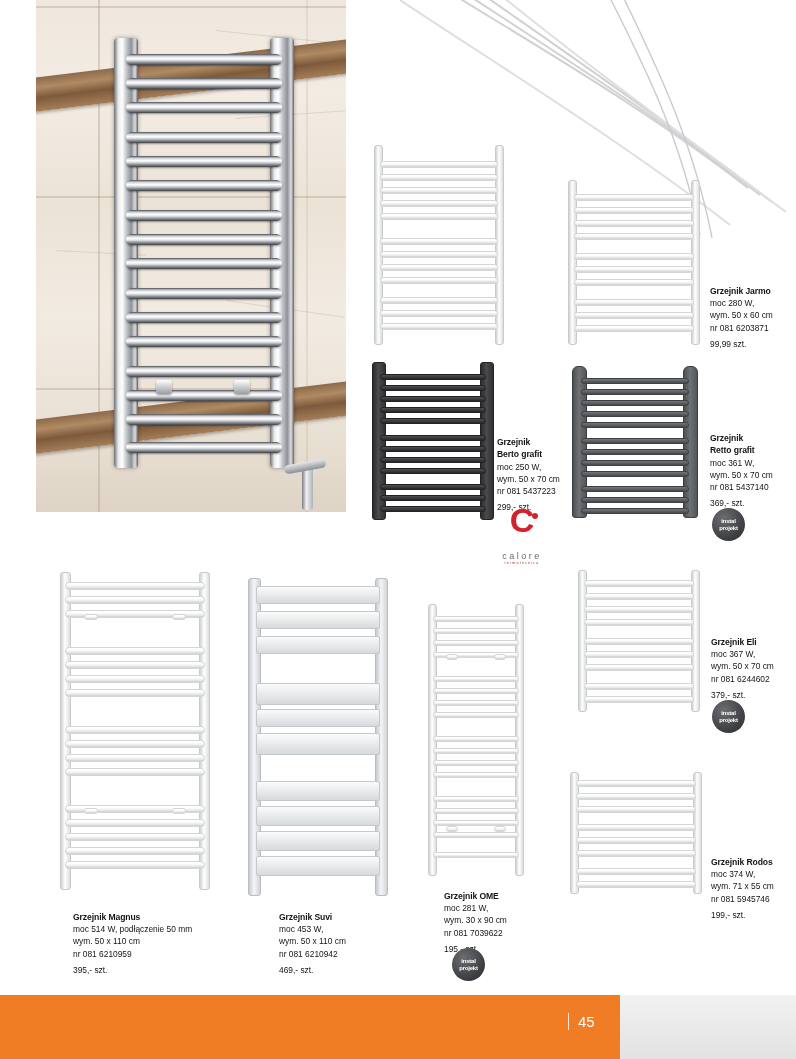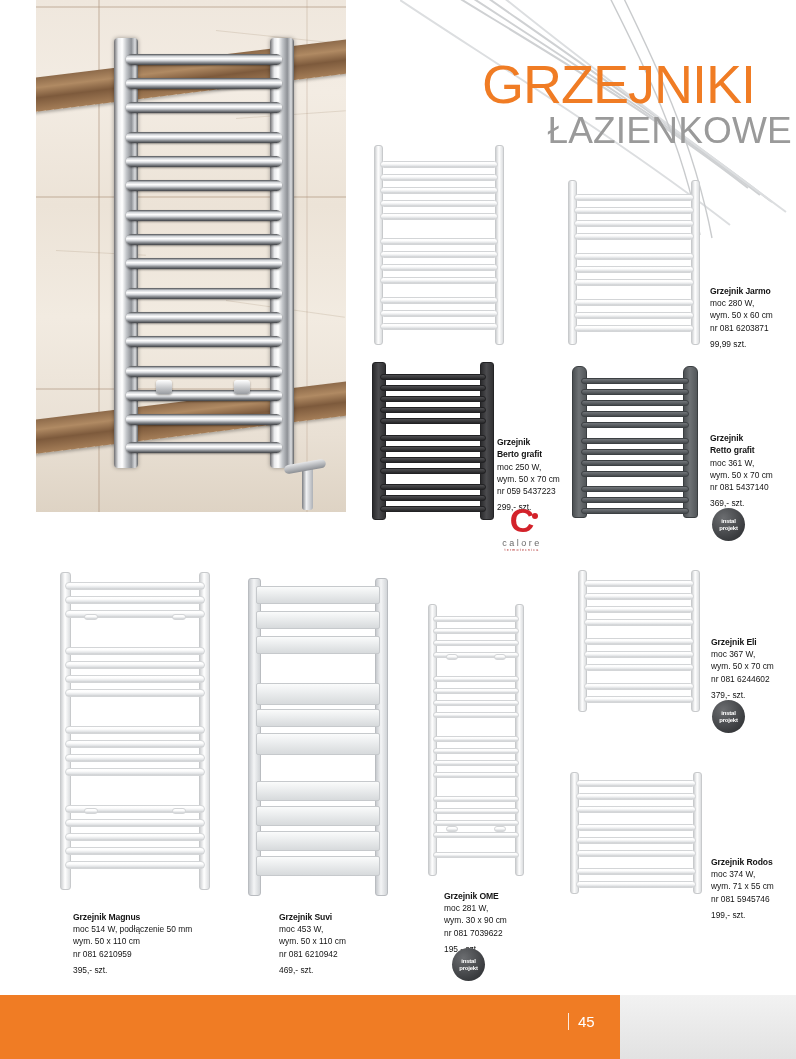--- a/index.html
+++ b/index.html
@@ -120,21 +120,21 @@
     display:flex; flex-direction:column; align-items:center; justify-content:center;
     text-align:center; letter-spacing:-.2px;
   }
 
   .calore { position:absolute; width:64px; height:58px; text-align:center; }
   .calore .c {
     font-size: 34px; color:#d3222a; font-weight:bold; line-height:.9;
     font-family:"Liberation Sans", sans-serif; position:relative; display:inline-block;
   }
   .calore .dot { position:absolute; right:-4px; top:2px; width:6px; height:6px; background:#d3222a; border-radius:50%; }
-  .calore .wm { font-size:9px; color:#6a6a6a; letter-spacing:2.5px; margin-top:2px; }
+  .calore .wm { font-size:9px; color:#6a6a6a; letter-spacing:2.5px; margin-top:15px; }
   .calore .sub { font-size:3.6px; color:#b02a2a; letter-spacing:1.2px; }
 
   
   .footer { position:absolute; left:0; bottom:0; width:796px; height:64px; }
   .footer-orange { position:absolute; left:0; top:0; width:620px; height:64px; background:#F07C24; }
   .footer-right {
     position:absolute; left:620px; top:0; width:176px; height:64px;
     background: linear-gradient(180deg,#f2f2f2, #e2e2e2);
   }
   .page-num {
@@ -213,24 +213,20 @@
         <path d="M 70 -20 C 160 55, 275 140, 386 222"></path>
         <path d="M 0 10 C 90 70, 220 150, 330 235"></path>
       </g>
       <g fill="none" stroke="#c9cbcd" stroke-width="1.4">
         <path d="M 196 -20 C 236 60, 280 140, 300 245"></path>
         <path d="M 210 -20 C 250 62, 292 144, 312 248"></path>
       </g>
     </svg>
   </div>
 
-  <div class="headline">
-    <div class="l1">GRZEJNIKI</div>
-    <div class="l2">ŁAZIENKOWE</div>
-  </div>
 
   <div class="rad white" style="left:374px; top:145px; width:130px; height:200px;">
     <div class="post" style="left:0;"></div>
     <div class="post" style="right:0;"></div>
     <div class="bar" style="left:6px;width:118px;height:7px;top:16px;"></div>
     <div class="bar" style="left:6px;width:118px;height:7px;top:29px;"></div>
     <div class="bar" style="left:6px;width:118px;height:7px;top:42px;"></div>
     <div class="bar" style="left:6px;width:118px;height:7px;top:55px;"></div>
     <div class="bar" style="left:6px;width:118px;height:7px;top:68px;"></div>
     <div class="bar" style="left:6px;width:118px;height:7px;top:93px;"></div>
@@ -278,21 +274,21 @@
     <div class="bar" style="left:8px;width:106px;height:6px;top:106px;"></div>
     <div class="bar" style="left:8px;width:106px;height:6px;top:122px;"></div>
     <div class="bar" style="left:8px;width:106px;height:6px;top:133px;"></div>
     <div class="bar" style="left:8px;width:106px;height:6px;top:144px;"></div>
   </div>
   <div class="label" style="left:497px; top:436px; width:100px;">
     <div class="ttl">Grzejnik</div>
     <div class="ttl">Berto grafit</div>
     <div>moc 250 W,</div>
     <div>wym. 50 x 70 cm</div>
-    <div>nr 059 5437223</div>
+    <div>nr 081 5437223</div>
     <div class="price">299,- szt.</div>
   </div>
 
   <div class="calore" style="left:490px; top:505px;">
     <div class="c">C</div>
     <div class="dot" style="left:42px; top:8px;"></div>
     <div class="wm">calore</div>
     <div class="sub">termotecnica</div>
   </div>
 

